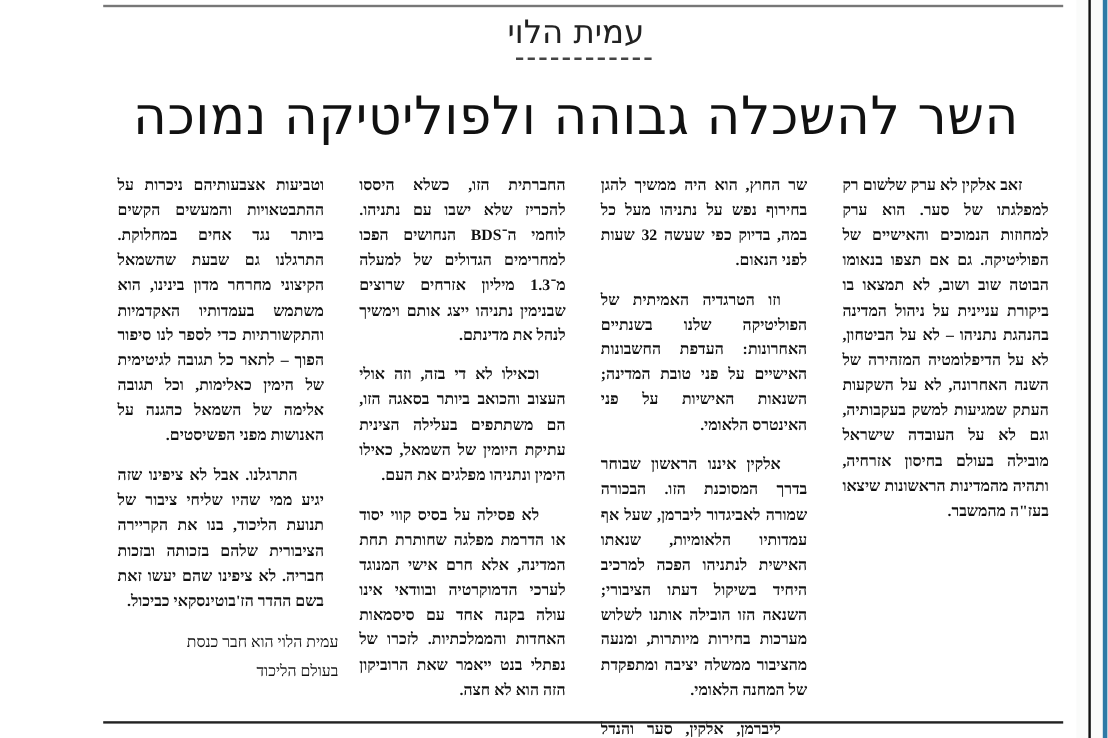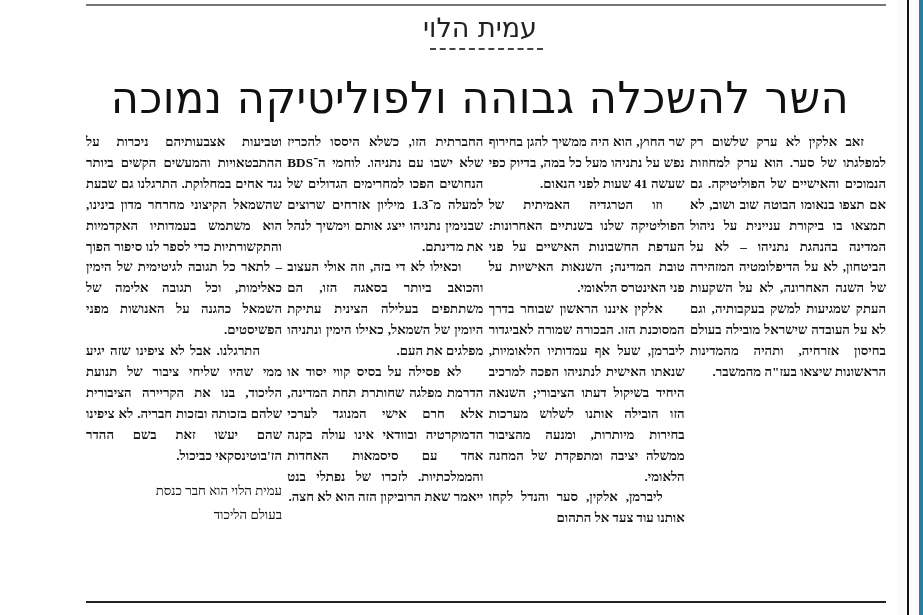--- a/index.html
+++ b/index.html
@@ -39,21 +39,21 @@
     }
     .columns {
       position: absolute; top: 132px; left: 86px; width: 800px; height: 470px;
       display: flex; flex-direction: row-reverse; justify-content: space-between;
     }
     .col {
       width: 196px; direction: rtl; text-align: justify;
       font-size: 13.2px; line-height: 20.9px; font-weight: bold;
       font-family: "Liberation Serif", "DejaVu Serif", serif;
     }
-    .col p { margin: 0; text-indent: 0; }
+    .col p { margin: 12px; text-indent: 0; }
     .col p.indent { text-indent: 22px; }
     .col .sig { font-weight: normal; text-align: right; margin-top: 12px; line-height: 24px; }
     .bottom-rule {
       position: absolute; top: 601px; left: 86px; width: 800px; height: 1.5px; background: #222;
     }
   </style>
 </head>
 <body>
 
 <div class="right-edge"></div>
@@ -64,21 +64,21 @@
 <div class="author">עמית הלוי</div>
 <div class="author-dash"></div>
 
 <h1 class="headline" style="margin:0;">השר להשכלה גבוהה ולפוליטיקה נמוכה</h1>
 
 <div class="columns">
   <div class="col">
     <p class="indent">זאב אלקין לא ערק שלשום רק למפלגתו של סער. הוא ערק למחוזות הנמוכים והאישיים של הפוליטיקה. גם אם תצפו בנאומו הבוטה שוב ושוב, לא תמצאו בו ביקורת עניינית על ניהול המדינה בהנהגת נתניהו – לא על הביטחון, לא על הדיפלומטיה המזהירה של השנה האחרונה, לא על השקעות העתק שמגיעות למשק בעקבותיה, וגם לא על העובדה שישראל מובילה בעולם בחיסון אזרחיה, ותהיה מהמדינות הראשונות שיצאו בעז"ה מהמשבר.</p>
   </div>
   <div class="col">
-    <p>שר החוץ, הוא היה ממשיך להגן בחירוף נפש על נתניהו מעל כל במה, בדיוק כפי שעשה 41 שעות לפני הנאום.</p>
+    <p>שר החוץ, הוא היה ממשיך להגן בחירוף נפש על נתניהו מעל כל במה, בדיוק כפי שעשה 32 שעות לפני הנאום.</p>
     <p class="indent">וזו הטרגדיה האמיתית של הפוליטיקה שלנו בשנתיים האחרונות: העדפת החשבונות האישיים על פני טובת המדינה; השנאות האישיות על פני האינטרס הלאומי.</p>
     <p class="indent">אלקין איננו הראשון שבוחר בדרך המסוכנת הזו. הבכורה שמורה לאביגדור ליברמן, שעל אף עמדותיו הלאומיות, שנאתו האישית לנתניהו הפכה למרכיב היחיד בשיקול דעתו הציבורי; השנאה הזו הובילה אותנו לשלוש מערכות בחירות מיותרות, ומנעה מהציבור ממשלה יציבה ומתפקדת של המחנה הלאומי.</p>
     <p class="indent">ליברמן, אלקין, סער והנדל לקחו אותנו עוד צעד אל התהום</p>
   </div>
   <div class="col">
     <p>החברתית הזו, כשלא היססו להכריז שלא ישבו עם נתניהו. לוחמי ה־BDS הנחושים הפכו למחרימים הגדולים של למעלה מ־1.3 מיליון אזרחים שרוצים שבנימין נתניהו ייצג אותם וימשיך לנהל את מדינתם.</p>
     <p class="indent">וכאילו לא די בזה, וזה אולי העצוב והכואב ביותר בסאגה הזו, הם משתתפים בעלילה הצינית עתיקת היומין של השמאל, כאילו הימין ונתניהו מפלגים את העם.</p>
     <p class="indent">לא פסילה על בסיס קווי יסוד או הדרמת מפלגה שחותרת תחת המדינה, אלא חרם אישי המנוגד לערכי הדמוקרטיה ובוודאי אינו עולה בקנה אחד עם סיסמאות האחדות והממלכתיות. לזכרו של נפתלי בנט ייאמר שאת הרוביקון הזה הוא לא חצה.</p>
   </div>
   <div class="col">

